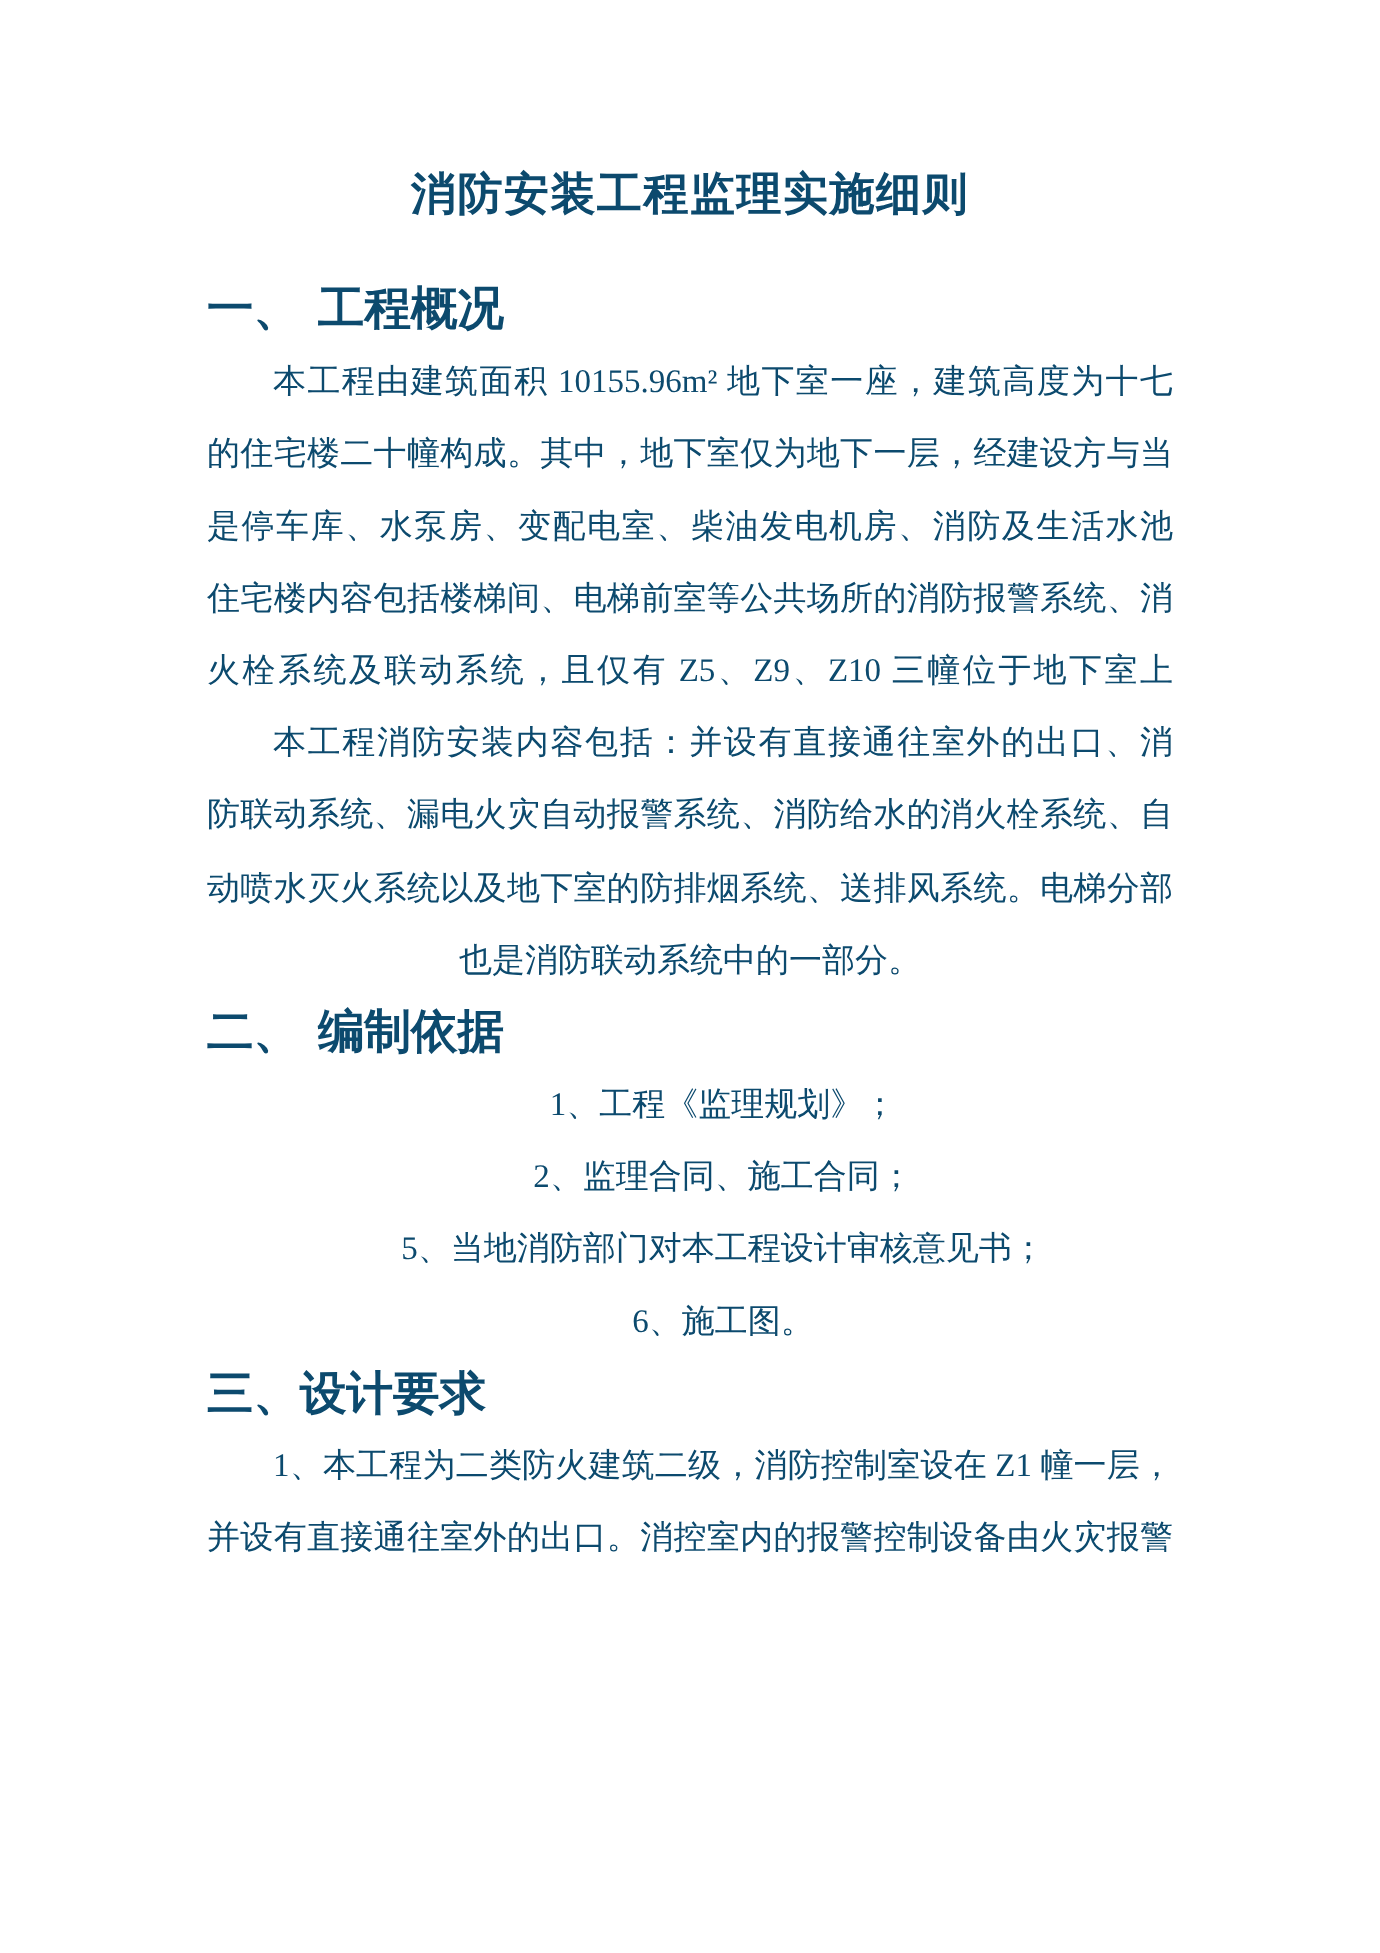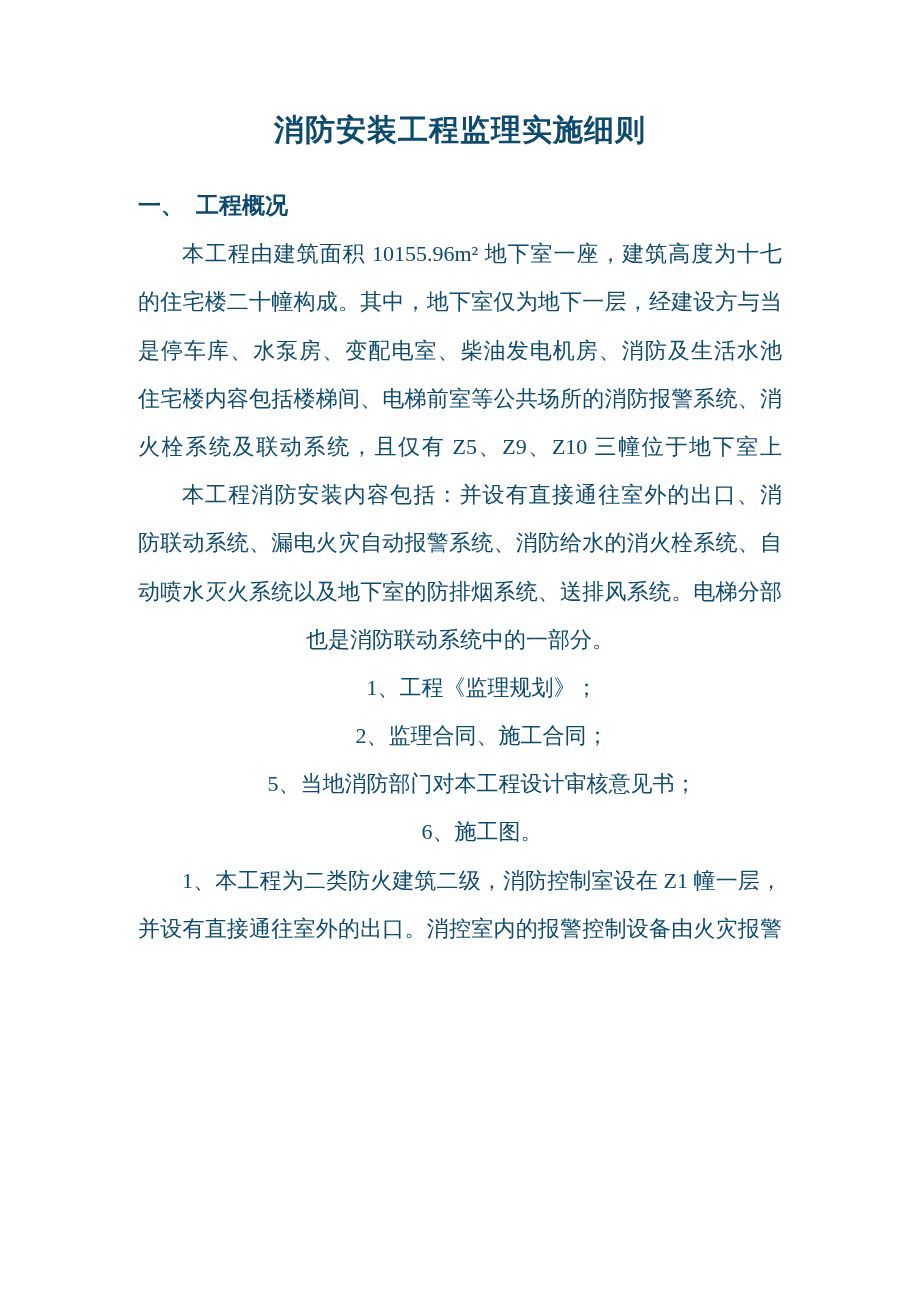--- a/index.html
+++ b/index.html
@@ -31,21 +31,21 @@
     left: 138px;
     width: 644px;
   }
   .row {
     height: 48.2px;
     line-height: 48.2px;
     font-size: 22px;
     overflow: hidden;
   }
   .heading {
-    font-size: 23px;
+    font-size: 31px;
     font-weight: bold;
     text-align: left;
     white-space: nowrap;
   }
   .hgap { display: inline-block; width: 12px; }
   .indent { text-indent: 44px; }
   .just {
     text-align: justify;
     text-align-last: justify;
   }
@@ -69,25 +69,27 @@
     <div class="row just">的住宅楼二十幢构成。其中，地下室仅为地下一层，经建设方与当</div>
     <div class="row just">是停车库、水泵房、变配电室、柴油发电机房、消防及生活水池等。</div>
     <div class="row just">住宅楼内容包括楼梯间、电梯前室等公共场所的消防报警系统、消</div>
     <div class="row just">火栓系统及联动系统，且仅有 Z5、Z9、Z10 三幢位于地下室上方。</div>
 
     <div class="row just indent">本工程消防安装内容包括：并设有直接通往室外的出口、消</div>
     <div class="row just">防联动系统、漏电火灾自动报警系统、消防给水的消火栓系统、自</div>
     <div class="row just">动喷水灭火系统以及地下室的防排烟系统、送排风系统。电梯分部</div>
     <div class="row plain">也是消防联动系统中的一部分。</div>
 
+    <div class="row heading"><span>二、</span><span class="hgap"></span><span>编制依据</span></div>
 
     <div class="row plain indent">1、工程《监理规划》；</div>
     <div class="row plain indent">2、监理合同、施工合同；</div>
     <div class="row plain indent">5、当地消防部门对本工程设计审核意见书；</div>
     <div class="row plain indent">6、施工图。</div>
 
+    <div class="row heading"><span>三、</span><span>设计要求</span></div>
 
     <div class="row just indent">1、本工程为二类防火建筑二级，消防控制室设在 Z1 幢一层，</div>
     <div class="row just">并设有直接通往室外的出口。消控室内的报警控制设备由火灾报警</div>
 
   </div>
 
 </div>
 
 </body></html>

